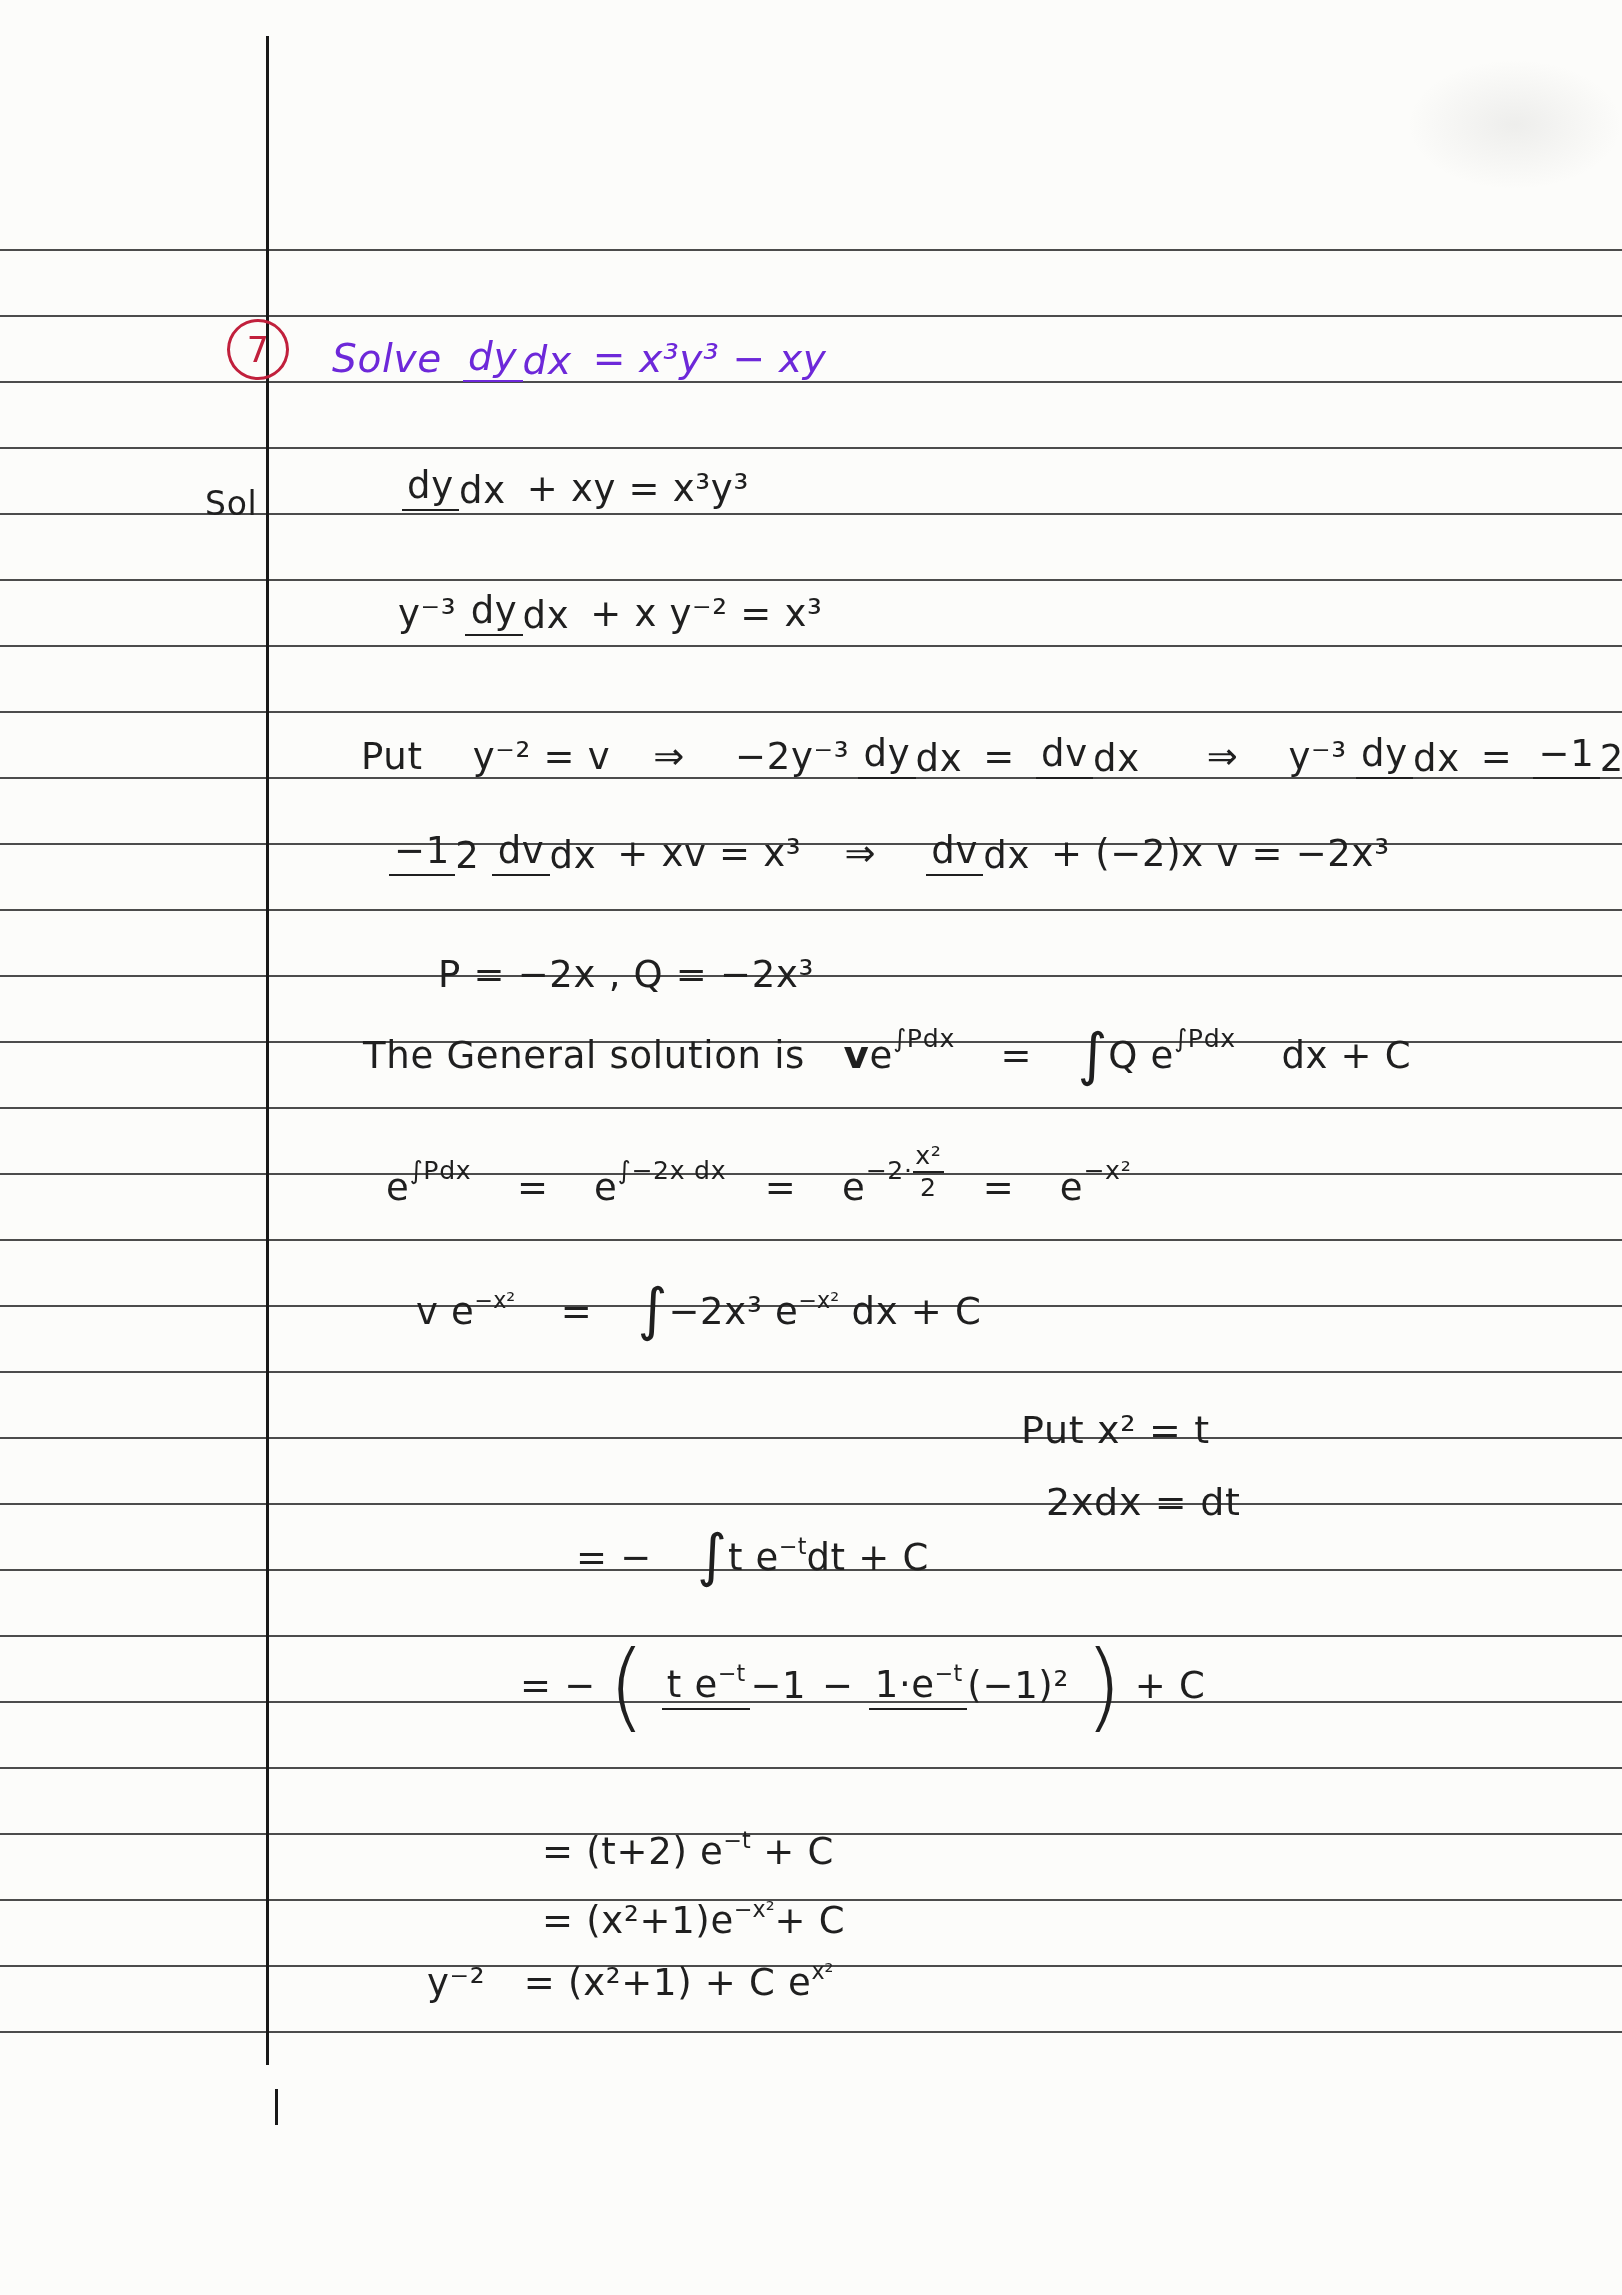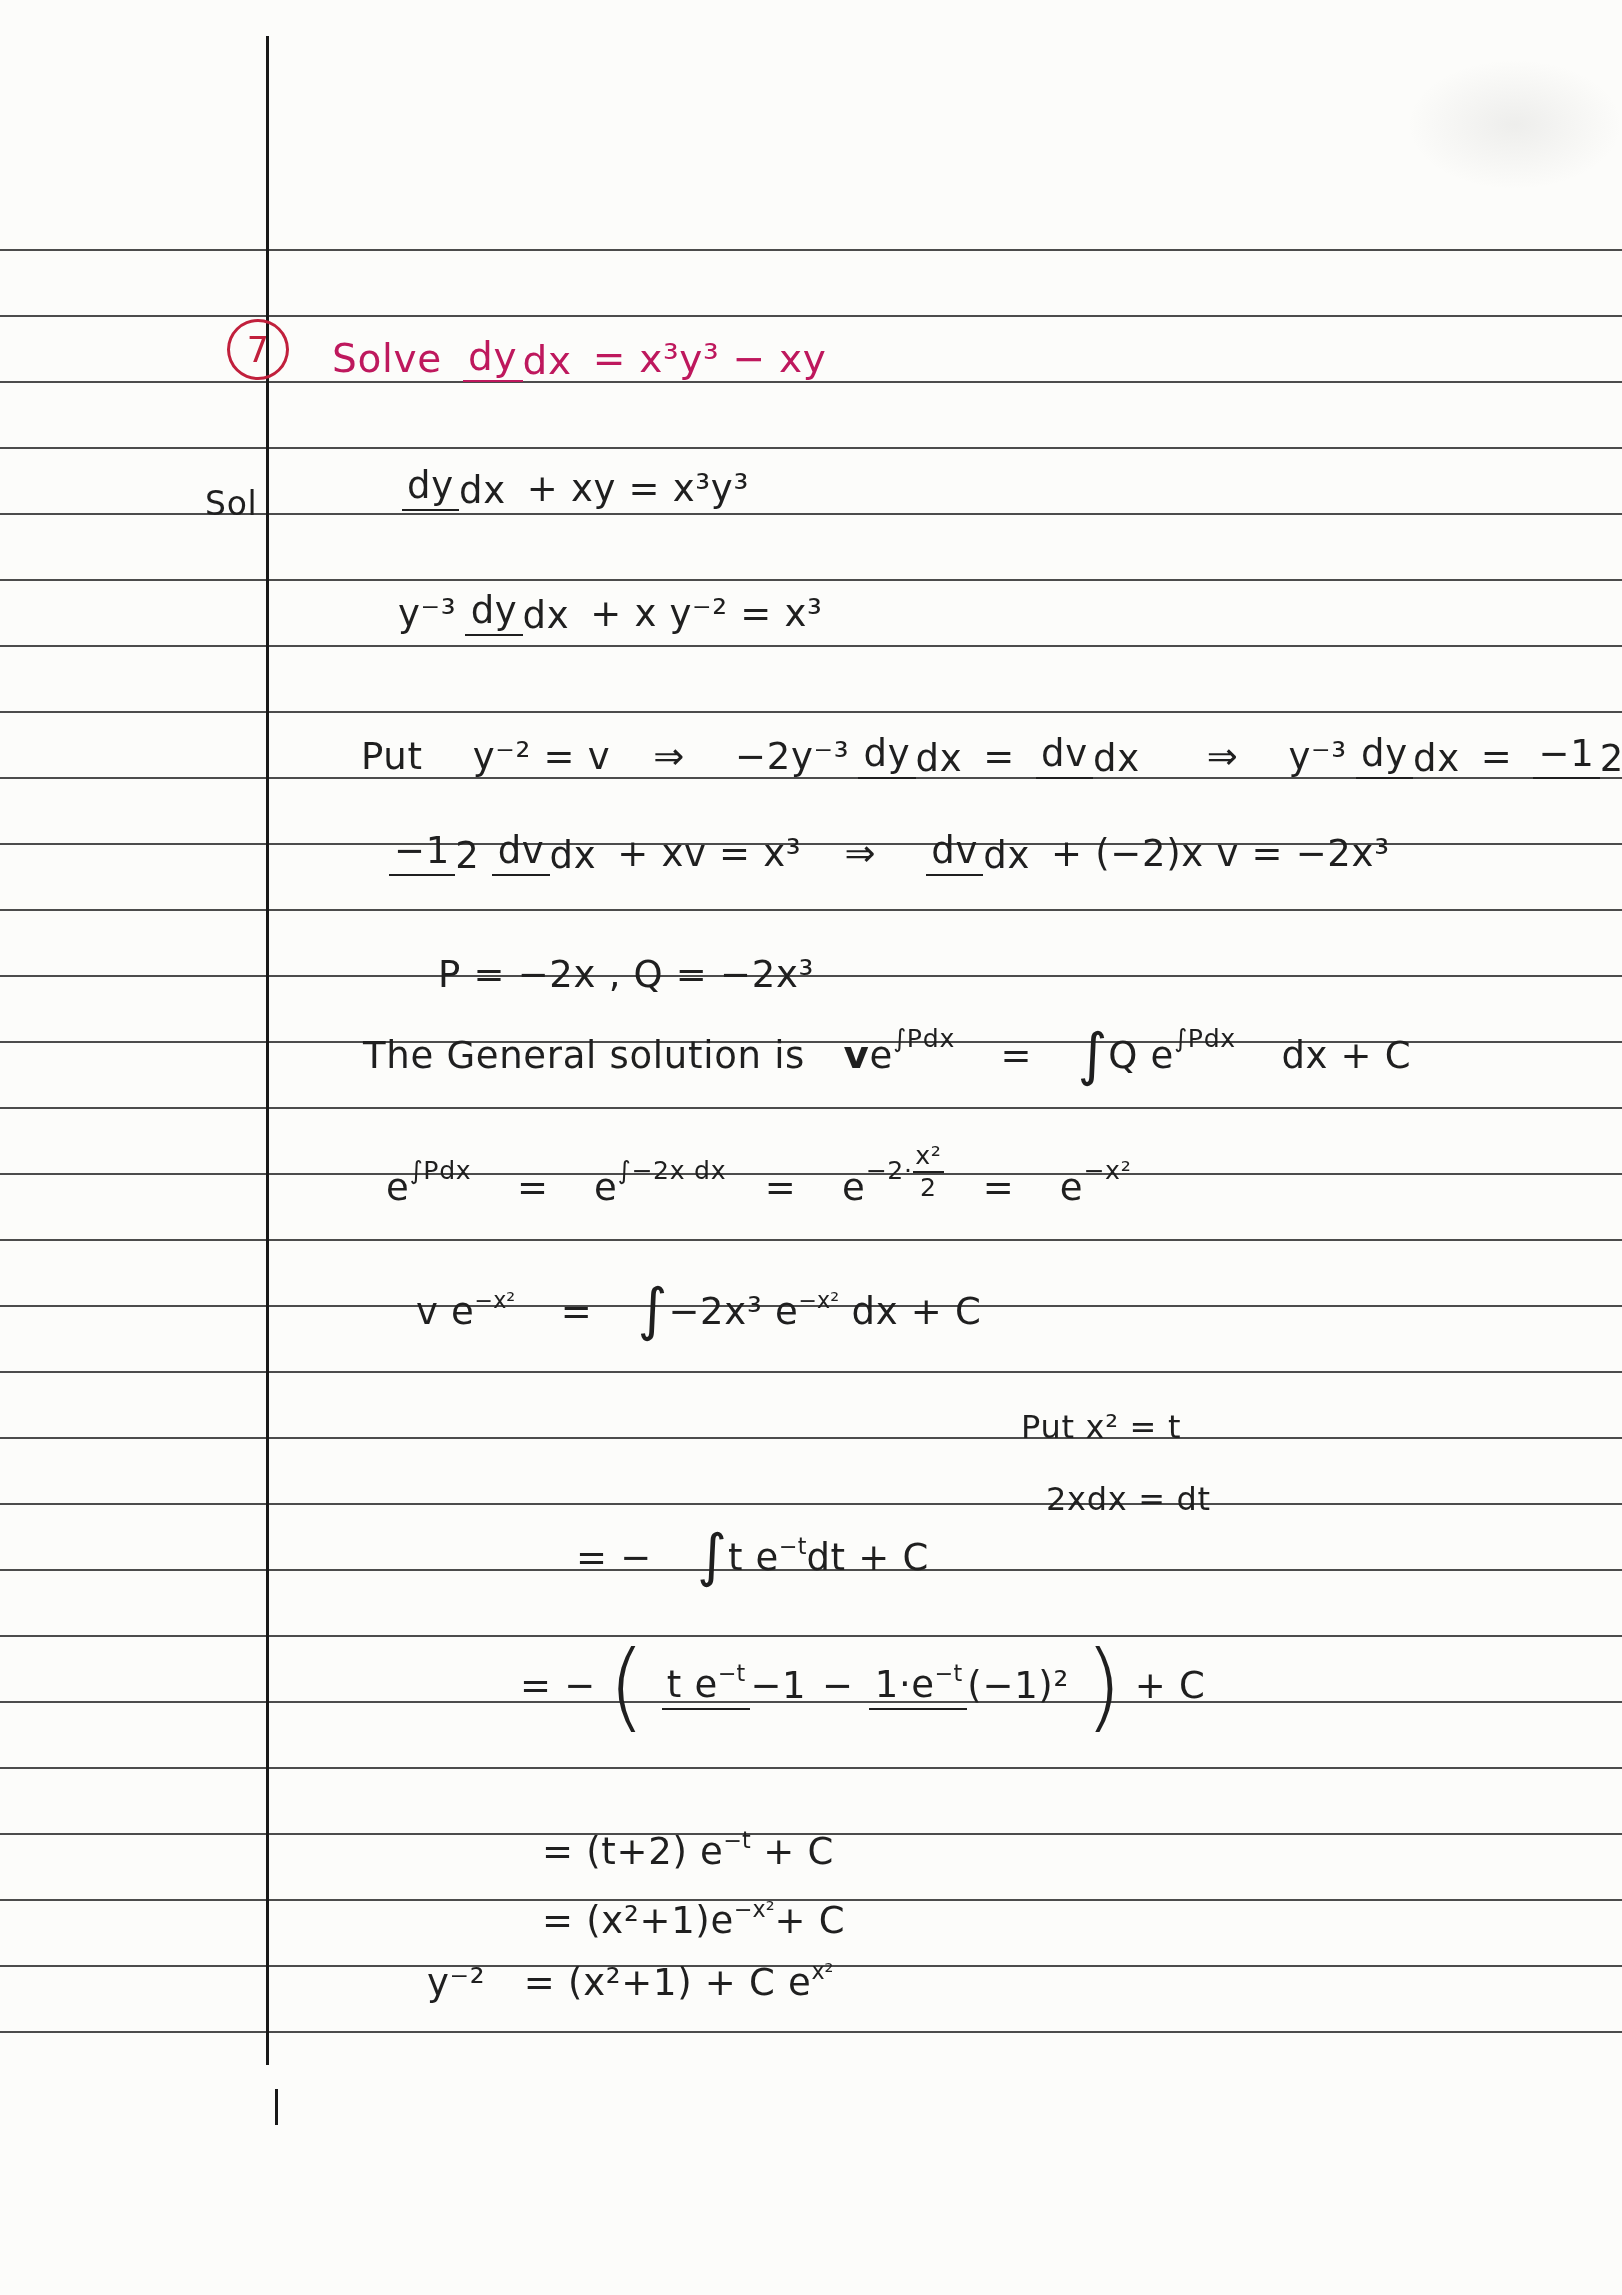--- a/index.html
+++ b/index.html
@@ -17,21 +17,21 @@
       transparent 1.6px, transparent 66px);
   }
   .vline { position:absolute; left:266px; top:36px; width:3.3px; height:2029px; background:#181818; }
   .tick  { position:absolute; left:275px; top:2089px; width:3.3px; height:36px; background:#181818; }
   .smudge{ position:absolute; left:1407px; top:59px; width:216px; height:131px;
            background:radial-gradient(ellipse at center, rgba(110,110,110,0.10), rgba(110,110,110,0) 70%); }
 
   .hw { position:absolute; font-size:37px; letter-spacing:0.7px; line-height:1.2; white-space:nowrap; }
   .rowflex { display:flex; align-items:center; gap:17px; }
   .group { display:inline-flex; align-items:center; gap:5.2px; }
-  .red { color:#be185d; }
+  .red { color:#6d28d9;font-style:italic; }
   .bold-v { font-weight:bold; font-size:1.05em; }
 
   .frac { display:inline-flex; flex-direction:row; align-items:flex-start;
           vertical-align:middle; text-align:center; line-height:1; margin:0 3.9px; }
   .frac .num { padding:0 5.2px 4.6px; border-bottom:2.6px solid currentColor; }
   .frac .den { padding-top:4.6px; }
 
   .sup { display:inline-block; font-size:0.6em; vertical-align:0.72em; letter-spacing:0; }
   .supbig { display:inline-block; font-size:0.68em; vertical-align:0.85em; }
 
@@ -39,21 +39,21 @@
   .sfrac .n { padding:0 2.6px 2.6px; border-bottom:2px solid currentColor; }
   .sfrac .d { padding-top:2.6px; }
 
   .int { display:inline-block; font-size:1.55em; line-height:0; vertical-align:middle; transform:translateY(-2.6px); }
   .bigp { display:inline-block; font-size:2.6em; font-weight:200; line-height:0; vertical-align:middle; }
 
   .qnum { position:absolute; left:227px; top:319px; width:56px; height:55px;
           border:3.3px solid #c1203c; border-radius:50%;
           display:flex; align-items:center; justify-content:center;
           color:#c1203c; font-size:35px; }
-  .note { font-size:32px; }
+  .note { font-size:38px; }
   .ml40 { margin-left:26px; } .ml70 { margin-left:46px; } .ml24 { margin-left:33px; }
 </style>
 </head>
 <body>
 
 <div class="page">
   <div class="rules"></div>
   <div class="vline"></div>
   <div class="tick"></div>
   <div class="smudge"></div>

